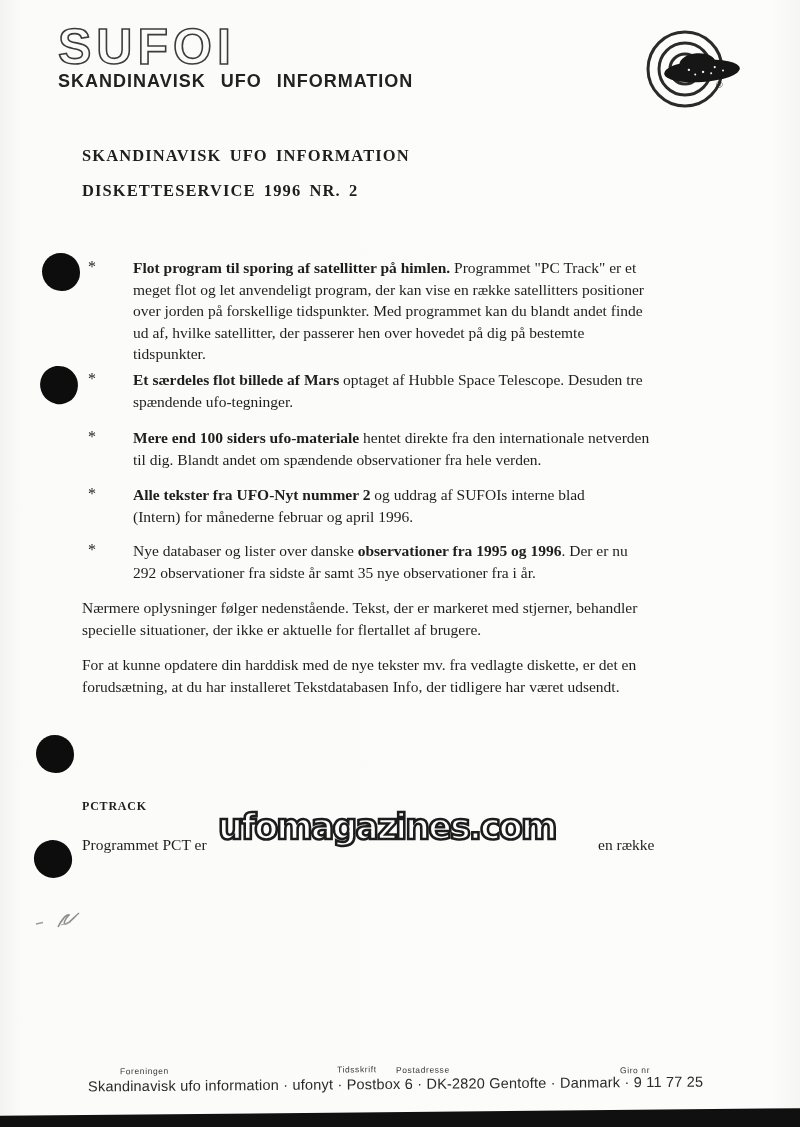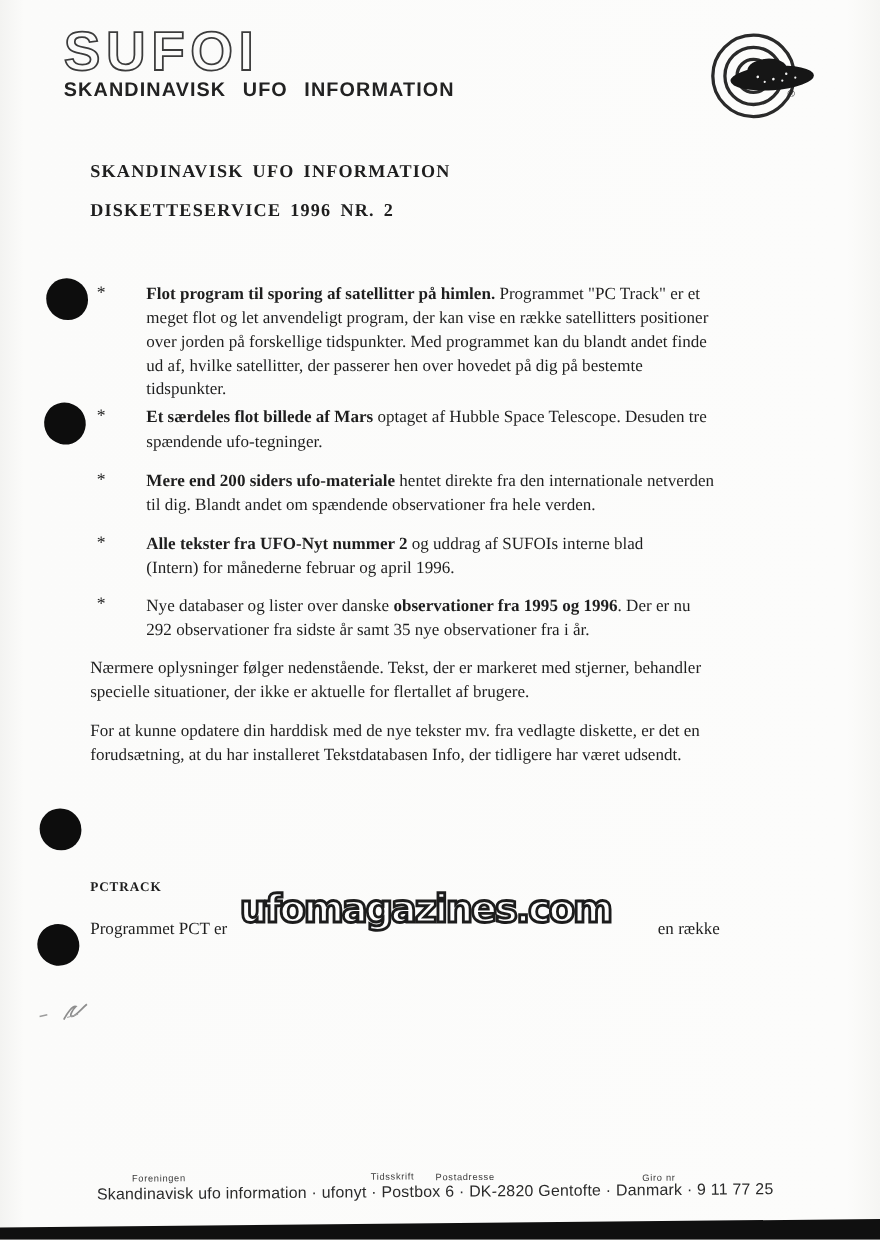--- a/index.html
+++ b/index.html
@@ -49,21 +49,21 @@
     position:absolute;left:218px;top:807px;z-index:5;
     font-family:"DejaVu Sans",sans-serif;font-weight:bold;font-size:35px;
     letter-spacing:-2px;color:#fdfdfd;-webkit-text-stroke:2.6px #1c1c1c;
     text-shadow:0 0 1px #555;
   }
   
   .pencil{position:absolute;left:28px;top:903px;}
   
   .footer{position:absolute;left:0;top:1058px;width:800px;height:45px;transform:rotate(-0.45deg);font-family:"Liberation Sans",sans-serif;color:#2c2c2c;}
   .flabel{position:absolute;font-size:8.5px;letter-spacing:0.6px;color:#3a3a3a;top:6px;}
-  .fl0{left:120px;} .fl1{left:337px;} .fl2{left:396px;top:7px;} .fl3{left:584px;top:9px;text-align:right;}
+  .fl0{left:120px;} .fl1{left:337px;} .fl2{left:396px;top:7px;} .fl3{left:620px;top:9px;text-align:right;}
   .fline{position:absolute;left:88px;top:18px;font-size:14.5px;letter-spacing:0.2px;color:#2a2a2a;}
   
   .bottom-edge{position:absolute;left:-12px;top:1112px;width:830px;height:40px;background:#101010;transform:rotate(-0.55deg);}
 </style>
 </head>
 <body>
 
 <div class="page">
 
   <div class="logo-text">SUFOI</div>
@@ -102,21 +102,21 @@
 ud af, hvilke satellitter, der passerer hen over hovedet på dig på bestemte
 tidspunkter.</span></div>
   </div>
   <div class="bullet b2">
     <span class="mark">*</span>
     <div class="btext"><span class="bold">Et særdeles flot billede af Mars</span><span> optaget af Hubble Space Telescope. Desuden tre
 spændende ufo-tegninger.</span></div>
   </div>
   <div class="bullet b3">
     <span class="mark">*</span>
-    <div class="btext"><span class="bold">Mere end 200 siders ufo-materiale</span><span> hentet direkte fra den internationale netverden
+    <div class="btext"><span class="bold">Mere end 100 siders ufo-materiale</span><span> hentet direkte fra den internationale netverden
 til dig. Blandt andet om spændende observationer fra hele verden.</span></div>
   </div>
   <div class="bullet b4">
     <span class="mark">*</span>
     <div class="btext"><span class="bold">Alle tekster fra UFO-Nyt nummer 2</span><span> og uddrag af SUFOIs interne blad
 (Intern) for månederne februar og april 1996.</span></div>
   </div>
   <div class="bullet b5">
     <span class="mark">*</span>
     <div class="btext"><span>Nye databaser og lister over danske </span><span class="bold">observationer fra 1995 og 1996</span><span>. Der er nu

